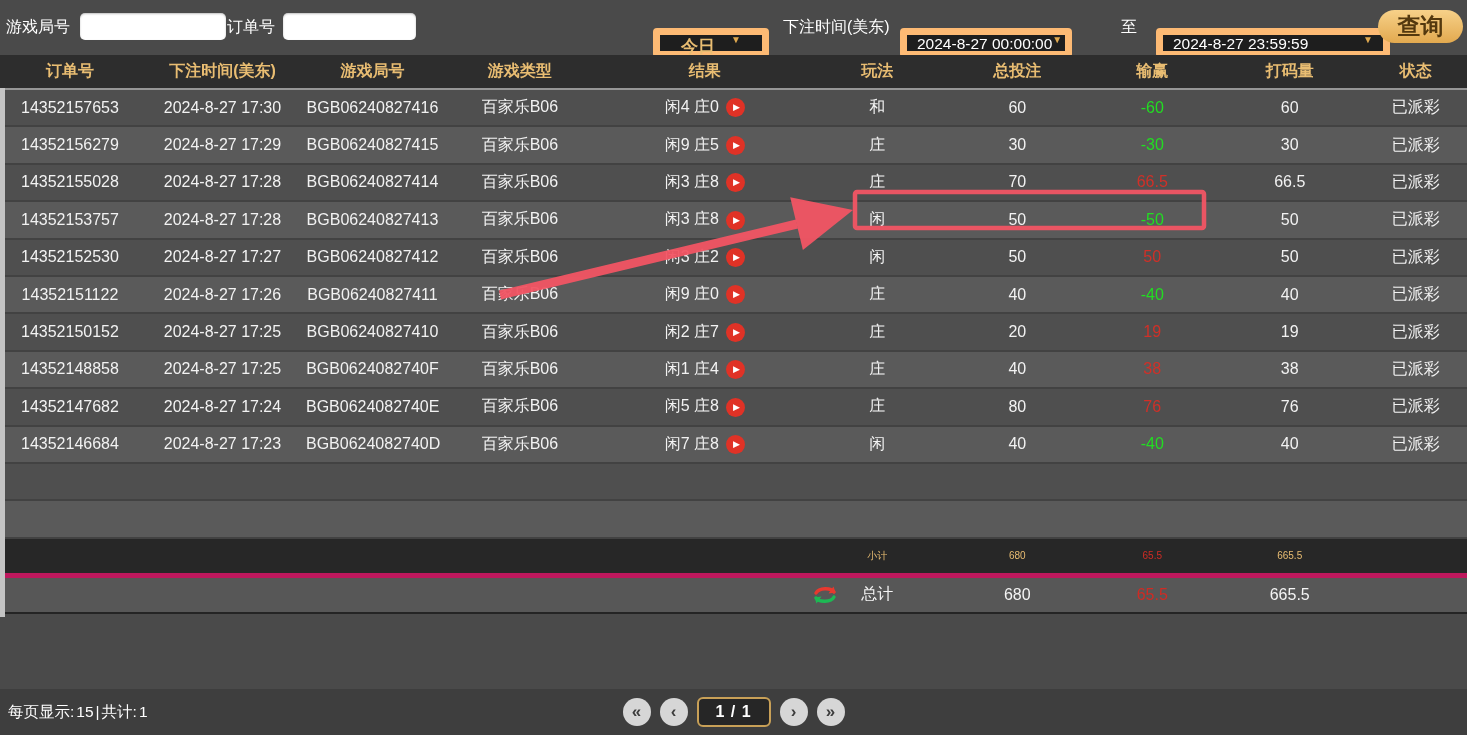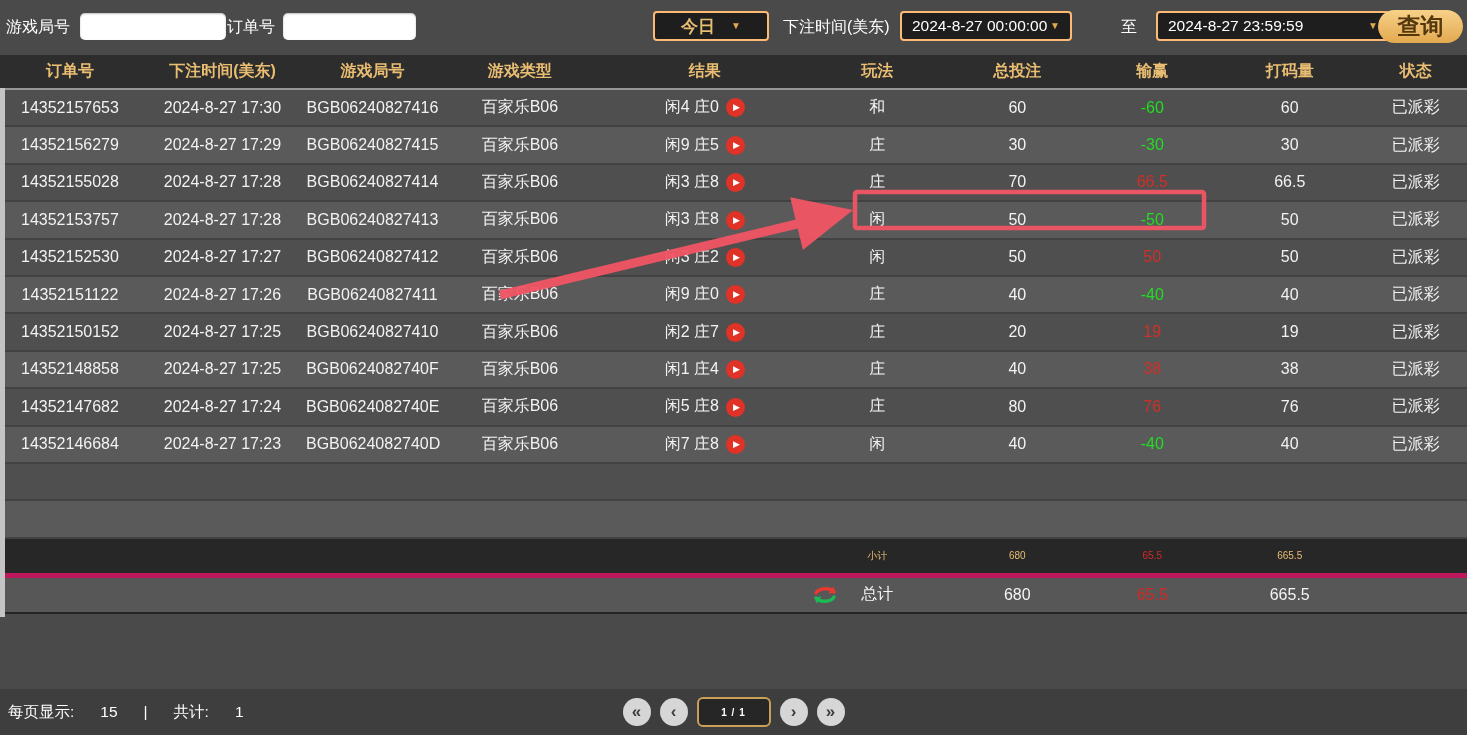--- a/index.html
+++ b/index.html
@@ -5,21 +5,21 @@
   html,body{margin:0;padding:0}
   body{
     width:1467px;height:735px;position:relative;overflow:hidden;
     background:#4a4a4a;color:#f2f2f2;
     font-family:"Liberation Sans","DejaVu Sans",sans-serif;
   }
   
   .filter-bar{position:absolute;top:0;left:0;width:100%;height:54px}
   .filter-bar .lbl{position:absolute;top:0;height:54px;display:flex;align-items:center;font-size:16px;color:#fff;white-space:nowrap}
   .txt-input{position:absolute;top:13px;height:27px;border:none;border-radius:5px;background:#fff;outline:none;padding:0 8px;font-size:14px;color:#333;box-shadow:inset 0 1px 2px rgba(0,0,0,.25)}
-  .drop{position:absolute;top:11px;height:30px;box-sizing:border-box;background:#1e1e1e;border:2px solid #fdba74;border-radius:4px;display:flex;align-items:center;cursor:pointer}
+  .drop{position:absolute;top:28px;height:30px;box-sizing:border-box;background:#1e1e1e;border:7px solid #fdba74;border-radius:4px;display:flex;align-items:flex-start;cursor:pointer}
   .drop .arrow{color:#e0a94f;font-size:10px;line-height:1}
   .quick-drop{justify-content:center;gap:16px;font-weight:700;color:#e9bd72;font-size:17px}
   .date-drop{justify-content:space-between;padding:0 10px;font-size:15.5px;color:#fff;white-space:nowrap}
   .query-btn{position:absolute;top:10px;height:33px;border:none;border-radius:17px;
     background:linear-gradient(#f7d189,#e2a94f);color:#53380e;font-weight:700;font-size:23px;cursor:pointer;
     font-family:inherit}
   
   table{position:absolute;top:55px;left:0;width:1467px;border-collapse:collapse;table-layout:fixed}
   th{height:31px;background:#2d2d2d;color:#e9bd72;font-size:16px;font-weight:700;border-bottom:2px solid #969696}
   td{height:33.4px;text-align:center;font-size:16px;border-bottom:2px solid #424242;overflow:hidden;white-space:nowrap}
@@ -34,27 +34,27 @@
   tr.subtotal td{height:32px;border-bottom:5px solid #be185d;color:#e9bd72;font-size:10px}
   tr.total{background:#575757}
   tr.total td{height:32px;border-bottom:2px solid #242424;color:#f4f4f4;font-size:16px}
   tr.subtotal td.red, tr.total td.red{color:#cf2b24}
   td.relcell{position:relative}
   .refresh-icon{position:absolute;left:2px;top:50%;transform:translateY(-50%);cursor:pointer;line-height:0}
   
   .left-strip{position:absolute;left:0;top:88px;width:5px;height:529px;background:#c4c4c4}
   
   .bottom-bar{position:absolute;left:0;bottom:0;width:100%;height:46px;background:#3e3e3e}
-  .page-info{position:absolute;left:8px;top:0;height:46px;display:flex;align-items:center;gap:26px;font-size:15.5px;color:#fff}
+  .page-info{position:absolute;left:8px;top:0;height:46px;display:flex;align-items:center;gap:2px;font-size:15.5px;color:#fff}
   .pagination{position:absolute;left:50%;transform:translateX(-50%);top:0;height:46px;display:flex;align-items:center;gap:9px}
   .pg-btn{width:28px;height:28px;border-radius:50%;background:#d6d6d6;color:#3c3c3c;border:none;
     display:flex;align-items:center;justify-content:center;font-size:17px;font-weight:700;cursor:pointer;
     font-family:inherit;line-height:1;padding:0 0 2px 0}
   .page-box{width:70px;height:26px;box-sizing:content-box;background:#262626;border:2px solid #c8a057;border-radius:6px;
-    display:flex;align-items:center;justify-content:center;color:#fff;font-size:10px;font-weight:700;letter-spacing:1px}
+    display:flex;align-items:center;justify-content:center;color:#fff;font-size:16px;font-weight:700;letter-spacing:1px}
   
   .annotation{position:absolute;inset:0;pointer-events:none;z-index:10}
 </style>
 </head>
 <body>
 
 <div class="filter-bar">
   <span class="lbl" style="left:6px">游戏局号</span>
   <input class="txt-input" style="left: 80px; width: 130px;" type="text" value="">
   <span class="lbl" style="left:227px">订单号</span>

